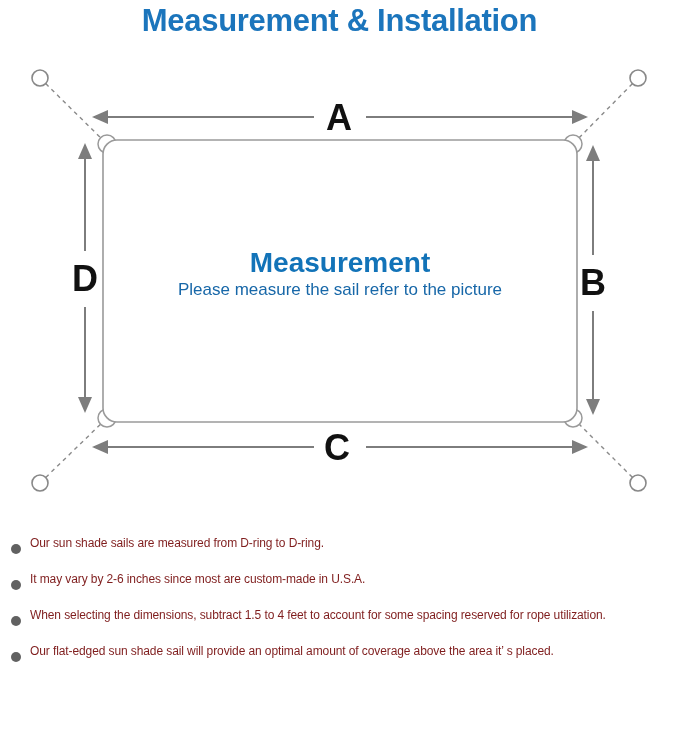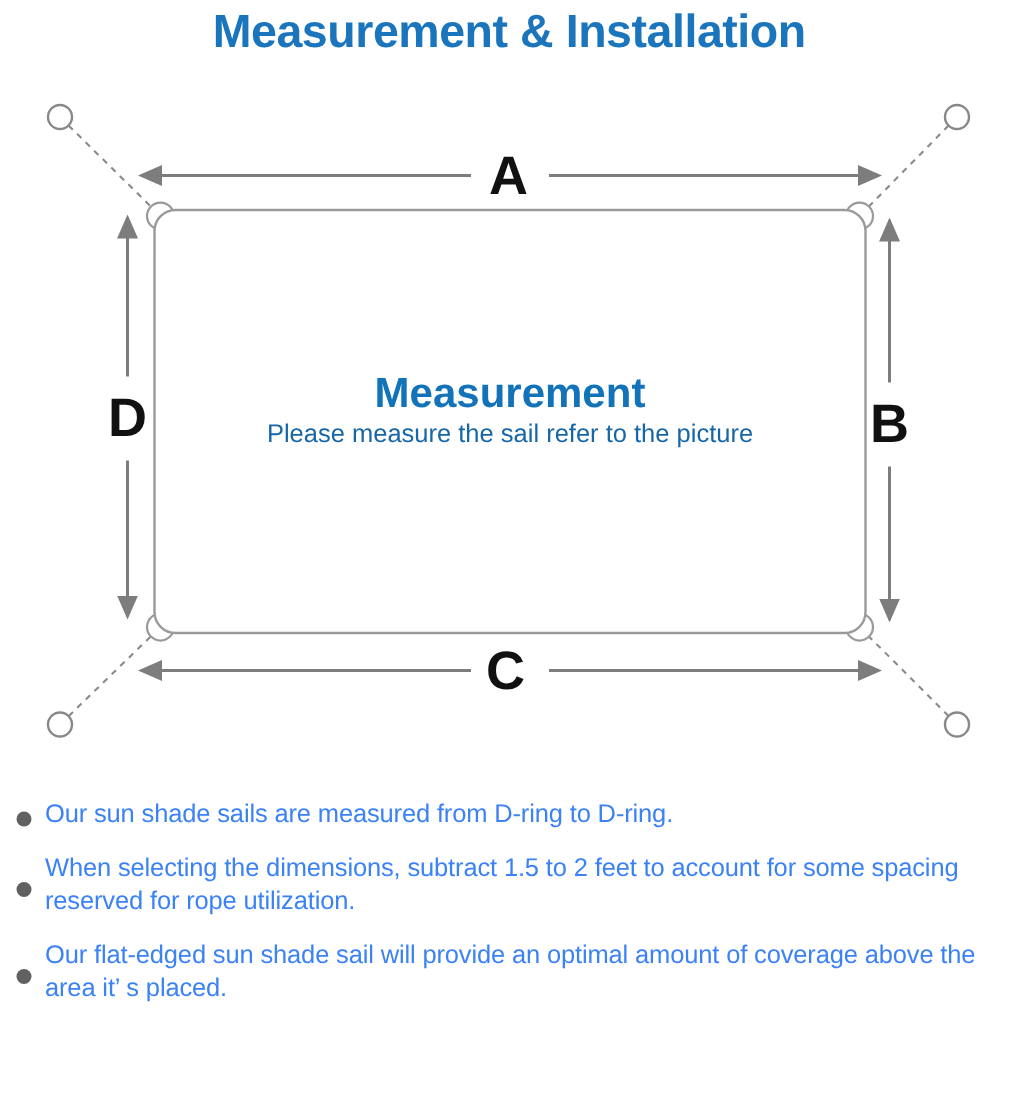--- a/index.html
+++ b/index.html
@@ -49,24 +49,24 @@
     position: absolute;
     top: 532px;
     left: 10px;
     right: 8px;
     margin: 0;
     padding: 0;
     list-style: none;
   }
   .notes li {
     display: flex;
-    align-items: center;
+    align-items: flex-end;
     margin-bottom: 14px;
-    color: #3b82f6;
-    font-size: 17px;
+    color: #7f1d1d;
+    font-size: 12px;
     line-height: 22px;
     letter-spacing: -0.1px;
   }
   .dot {
     flex: 0 0 10px;
     width: 10px;
     height: 10px;
     border-radius: 50%;
     background: #616161;
     margin: 6px 9px 0 1px;
@@ -129,21 +129,25 @@
     <text class="center-sub" x="340" y="234" text-anchor="middle" dominant-baseline="central">Please measure the sail refer to the picture</text>
   </svg>
 
   <ul class="notes">
     <li>
       <span class="dot"></span>
       <span>Our sun shade sails are measured from D-ring to D-ring.</span>
     </li>
     <li>
       <span class="dot"></span>
-      <span>When selecting the dimensions, subtract 1.5 to 2 feet to account for some spacing reserved for rope utilization.</span>
+      <span>It may vary by 2-6 inches since most are custom-made in U.S.A.</span>
+    </li>
+    <li>
+      <span class="dot"></span>
+      <span>When selecting the dimensions, subtract 1.5 to 4 feet to account for some spacing reserved for rope utilization.</span>
     </li>
     <li>
       <span class="dot"></span>
       <span>Our flat-edged sun shade sail will provide an optimal amount of coverage above the area it’ s placed.</span>
     </li>
   </ul>
 
 </div>
 
 </body></html>

